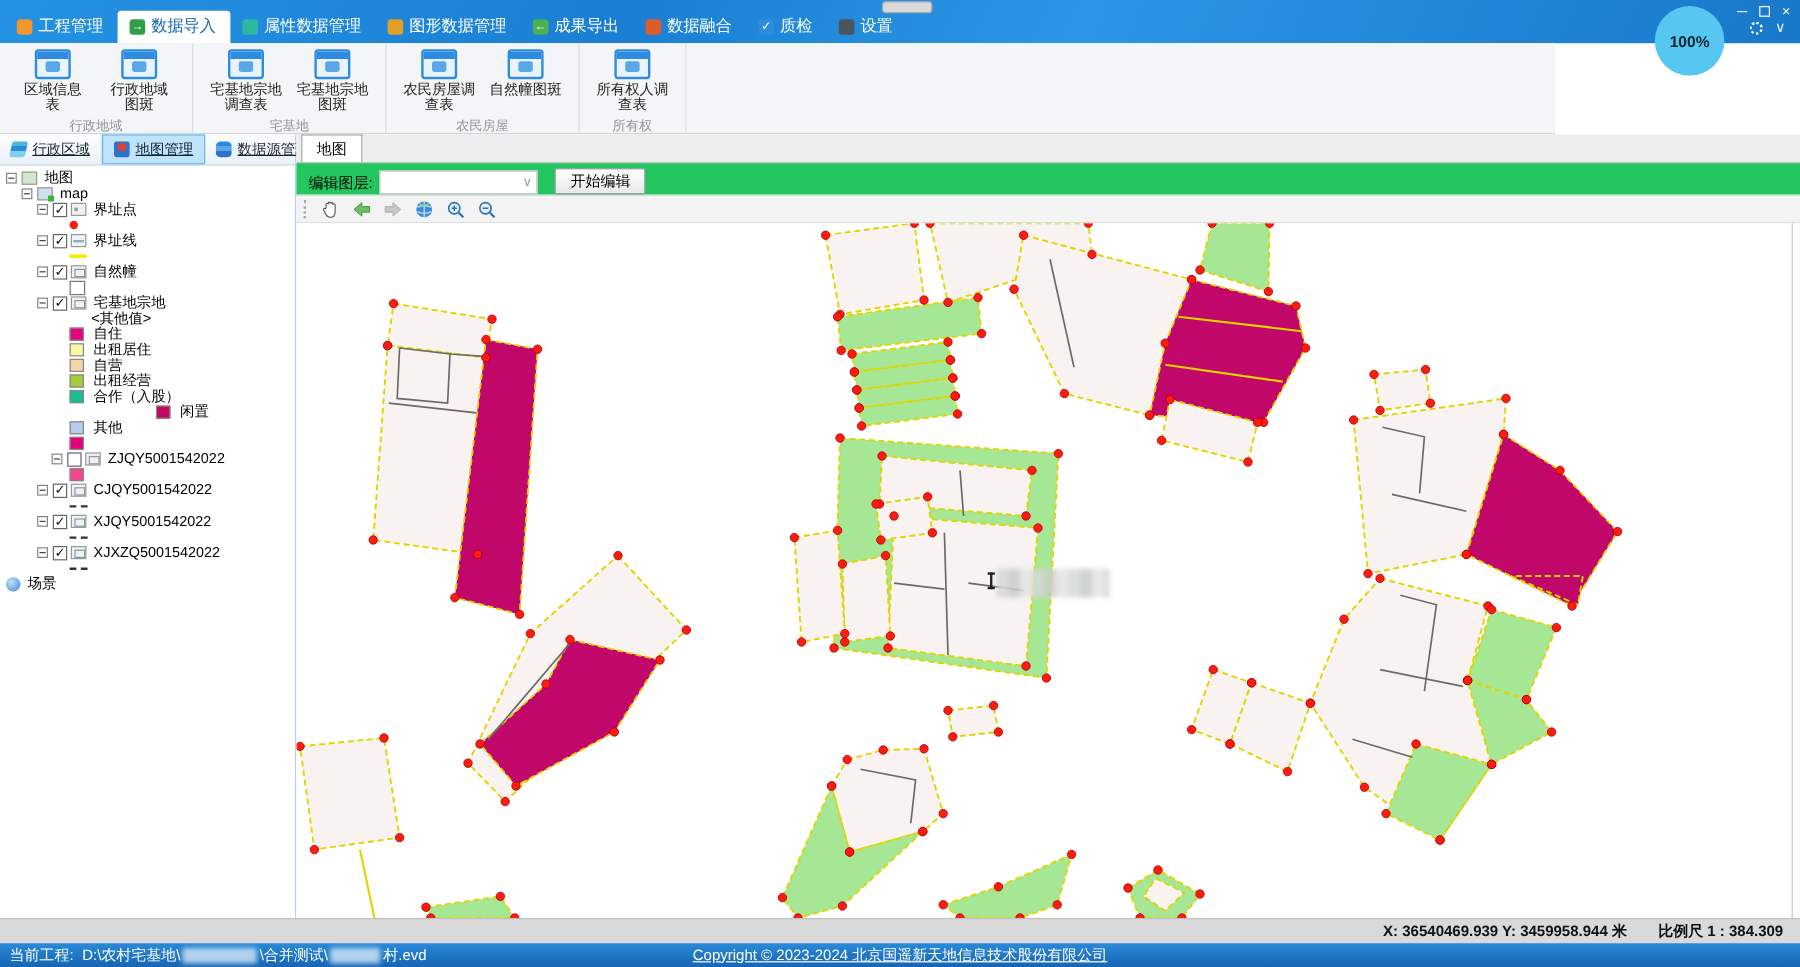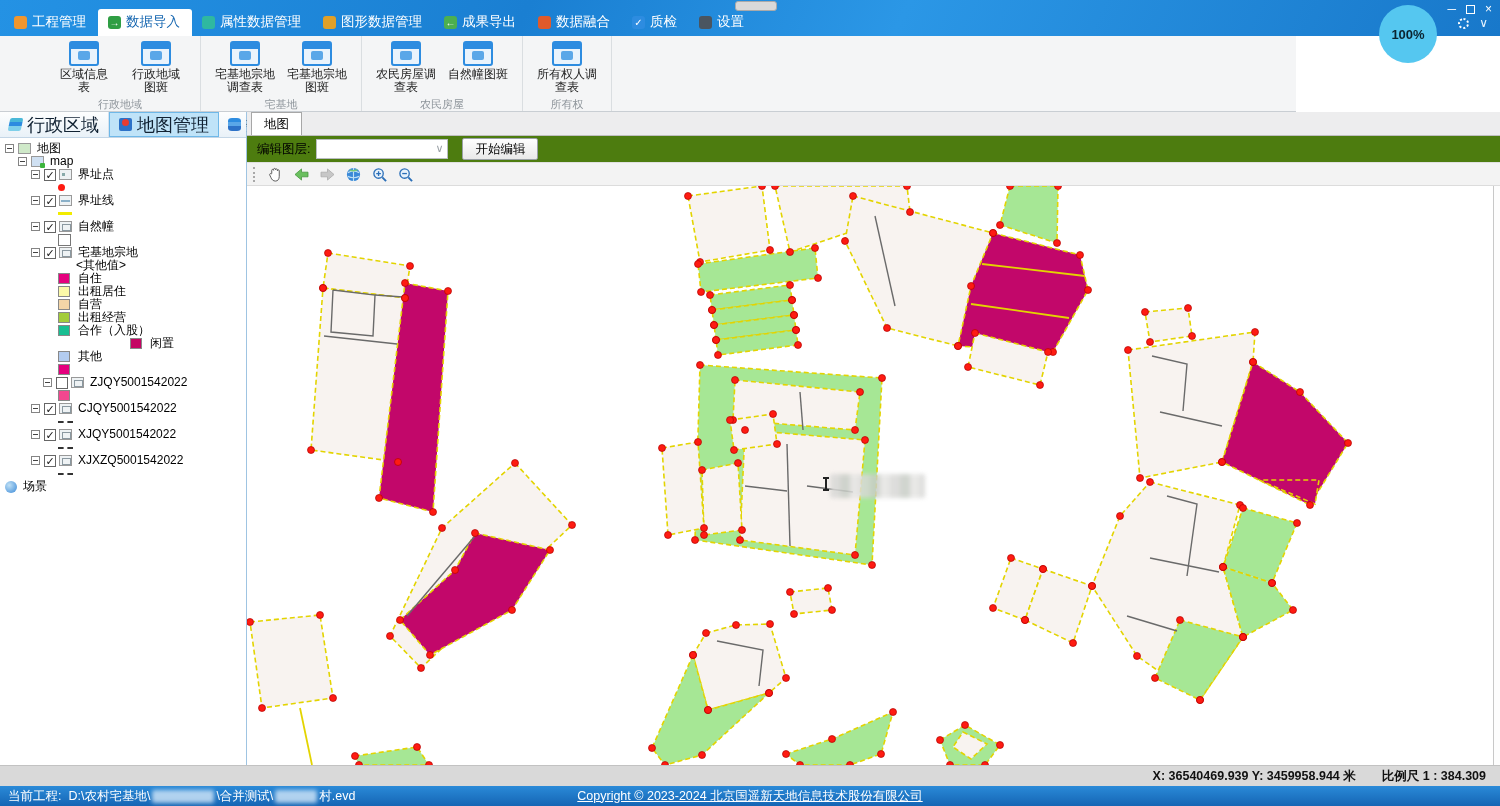--- a/index.html
+++ b/index.html
@@ -23,41 +23,41 @@
   
   #menurow { position:absolute; left:4px; bottom:0; display:flex; align-items:flex-end; height:24px; }
   .menu-item { display:flex; align-items:center; gap:5px; color:#fff; font-size:13.5px;
     padding:4px 12px 5px 10px; cursor:default; white-space:nowrap; }
   .menu-item.active { background:#fff; color:#1566b0; border-radius:3px 3px 0 0; }
   .mi-icon { display:inline-block; width:13px; height:13px; border-radius:3px;
     color:#fff; font-size:10px; line-height:13px; text-align:center; font-weight:bold; }
 
   
   #ribbon { position:absolute; left:0; top:36px; width:1296px; height:76px;
-    background:#f4f5f6; border-bottom:1px solid #c9ced3; display:flex;padding-left:40px; }
+    background:#f4f5f6; border-bottom:1px solid #c9ced3; display:flex; }
   .ribbon-group { display:flex; flex-direction:column; border-right:1px solid #dadee1; padding:4px 8px 2px; }
   .rg-buttons { display:flex; flex:1; }
   .ribbon-btn { width:72px; display:flex; flex-direction:column; align-items:center; padding-top:1px; cursor:default; }
   .rb-ico { width:30px; height:25px; border:2px solid #2d8ce0; border-radius:3px;
     background:linear-gradient(180deg,#2d8ce0 0 6px,#e9f3fc 6px); position:relative; margin-bottom:2px; }
   .rb-ico::after { content:""; position:absolute; left:7px; top:8px; width:12px; height:9px;
     background:#5aa7e8; border-radius:2px; }
   .rb-label { font-size:12px; line-height:13px; color:#222; text-align:center; }
   .rg-label { font-size:11px; color:#8f969c; text-align:center; padding:3px 0 2px; }
   #zoombadge { position:absolute; left:1379px; top:5px; width:58px; height:58px; border-radius:50%;
     background:#55c7f0; color:#0b2430; font-weight:bold; font-size:13px;
     display:flex; align-items:center; justify-content:center; }
 
   
   #sidebar { position:absolute; left:0; top:112px; width:247px; height:653px;
     background:#fff; border-right:1px solid #9fc4e2; }
   #sidetabs { display:flex; height:26px; background:linear-gradient(180deg,#fdfefe,#e9f1f8);
     border-bottom:1px solid #c4d6e6; align-items:stretch; }
-  .side-tab { display:flex; align-items:center; gap:5px; padding:0 9px; font-size:18px; color:#123;
-    border-right:1px solid #d5e2ee; cursor:default; white-space:nowrap; }
+  .side-tab { display:flex; align-items:center; gap:5px; padding:0 9px; font-size:12px; color:#123;
+    border-right:1px solid #d5e2ee; cursor:default; white-space:nowrap;text-decoration:underline; }
   .side-tab.active { background:#bfe3f8; border:1px solid #6fb8e8; }
   .st-ico { display:inline-block; width:13px; height:13px; border-radius:2px; }
   .ico-layers { background:linear-gradient(180deg,#49b8d8 0 4px,#2d8ce0 4px 8px,#7fd0ea 8px); transform:skewX(-12deg); }
   .ico-mappin { background:#2d72c8; position:relative; }
   .ico-mappin::after { content:""; position:absolute; left:3px; top:1px; width:7px; height:7px; border-radius:50%; background:#e83c30; }
   .ico-db { background:linear-gradient(180deg,#2d8ce0 0 4px,#5aa7e8 4px 8px,#2d72c8 8px); border-radius:4px/3px; }
   #tree { padding-top:4px; font-size:12px; color:#000; }
   .trow { display:flex; align-items:center; height:13px; line-height:13px; white-space:nowrap; }
   .trow.legend { height:13px; }
   .exp { width:9px; height:9px; border:1px solid #848484; background:#fff; position:relative; margin-right:4px; flex:none; }
@@ -78,21 +78,21 @@
   .lg-line { width:14px; height:3px; flex:none; }
   .lg-box { width:13px; height:12px; background:#fff; border:1px solid #777; flex:none; }
   .lg-swatch { width:12px; height:11px; border:1px solid #888; flex:none; margin-right:6px; }
   .lg-dash { width:15px; height:0; border-top:2px dashed #333; flex:none; }
 
   
   #mappanel { position:absolute; left:247px; top:112px; width:1253px; height:653px; background:#fff; }
   #maptabs { height:24px; background:#ededee; border-bottom:1px solid #bfbfbf; display:flex; align-items:flex-end; padding-left:4px; }
   #maptab { height:23px; background:#fff; border:1px solid #a7a7a7; border-bottom:none; font-size:12.5px;
     padding:3px 12px 0; color:#000; }
-  #editrow { height:27px; background:#4d7c0f; border-bottom:1px solid #e0e0e0; display:flex; align-items:center; padding-left:10px; font-size:12.5px; }
+  #editrow { height:27px; background:#22c55e; border-bottom:1px solid #e0e0e0; display:flex; align-items:flex-end; padding-left:10px; font-size:12.5px; }
   #combo { width:132px; height:20px; border:1px solid #b9bdc1; background:#fff; margin-left:6px; position:relative; }
   #combo .chev { position:absolute; right:4px; top:2px; color:#9aa0a6; font-size:11px; }
   #starteditbtn { margin-left:14px; height:22px; padding:0 12px; font-size:12.5px;
     border:1px solid #9aa0a6; border-radius:2px; background:linear-gradient(180deg,#fefefe,#e9e9e9); }
   #maptoolbar { height:23px; background:#f3f3f3; border-bottom:1px solid #dcdcdc; display:flex; align-items:center; gap:9px; padding-left:6px; }
   #grip { width:3px; height:15px; border-left:2px dotted #a8a8a8; margin-right:2px; }
   .mt-ico { width:17px; height:17px; display:flex; align-items:center; justify-content:center; }
   #mapcanvas { position:relative; width:1253px; height:579px; background:#fff; overflow:hidden; }
   #mapsvg { position:absolute; left:0; top:0; }
   #map-right-gutter { position:absolute; right:0; top:0; width:7px; height:579px; background:#fdfdfd; border-left:1px solid #c8c8c8; }

